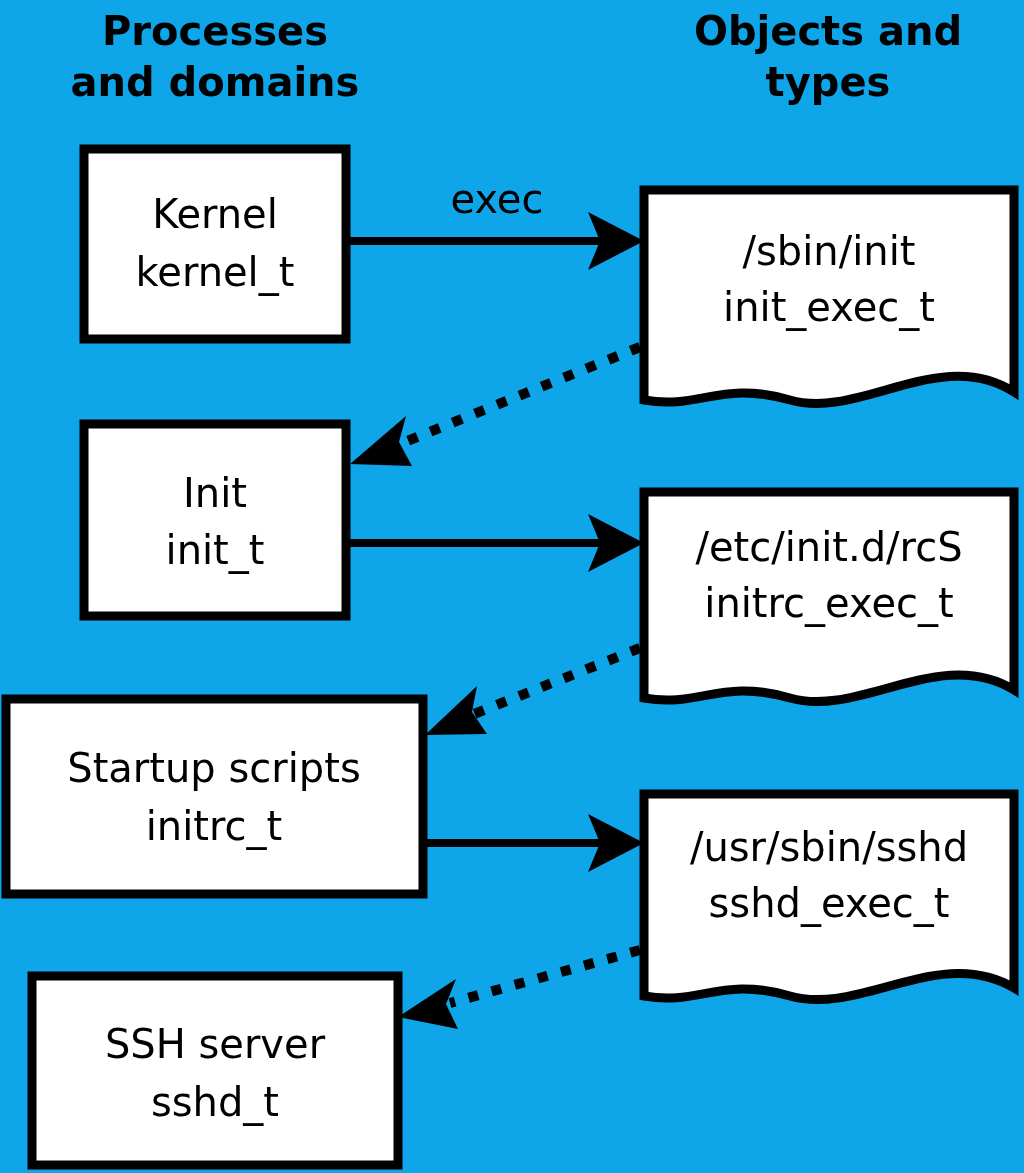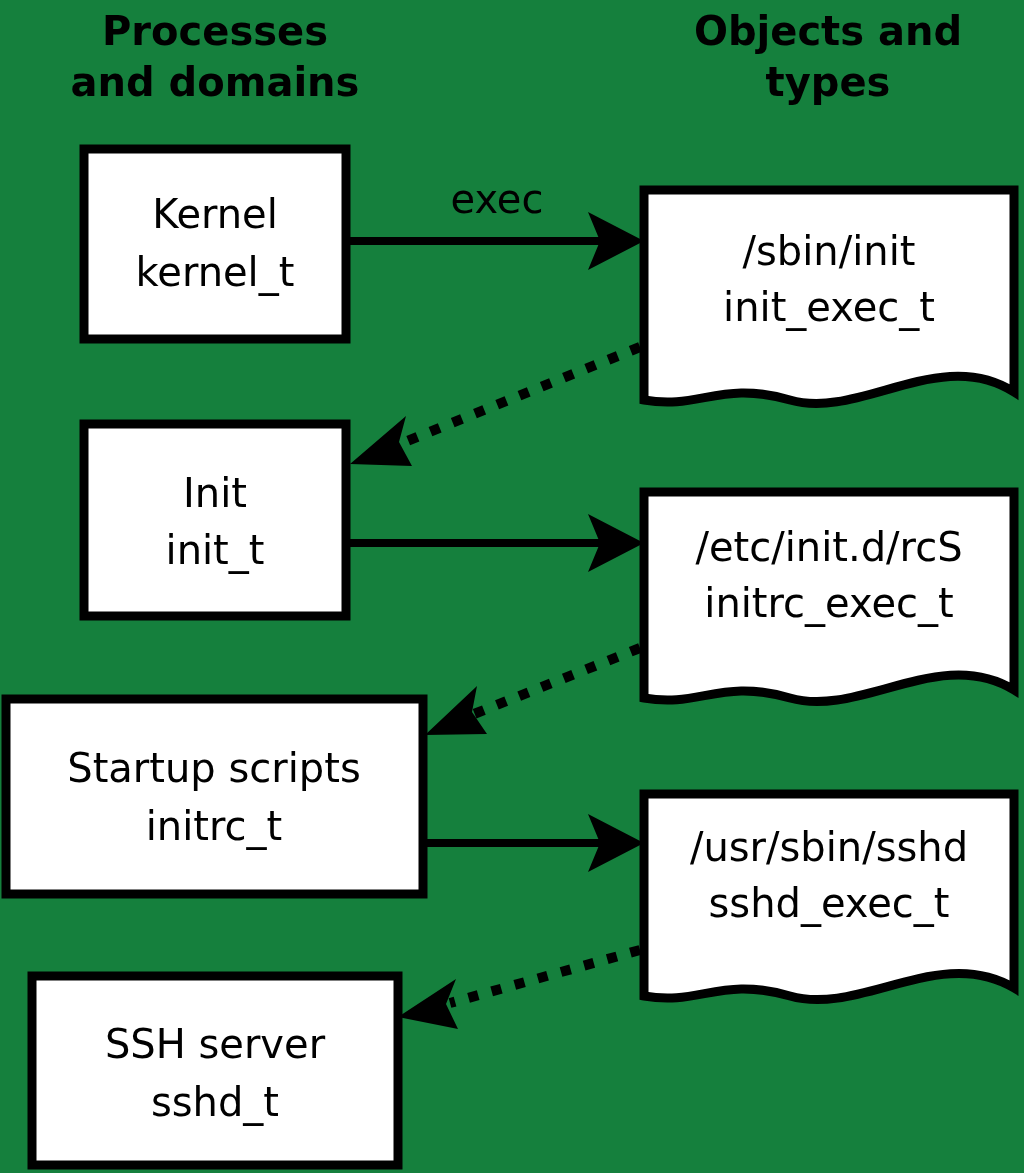--- a/index.html
+++ b/index.html
@@ -7,21 +7,21 @@
     padding: 0;
     background: #ffffff;
   }
   body {
     font-family: "DejaVu Sans", sans-serif;
   }
   #canvas {
     position: relative;
     width: 1024px;
     height: 1173px;
-    background: #15803d;
+    background: #0ea5e9;
     overflow: hidden;
   }
   #diagram-svg {
     position: absolute;
     left: 0;
     top: 0;
     width: 1024px;
     height: 1173px;
   }
   .col-header {

